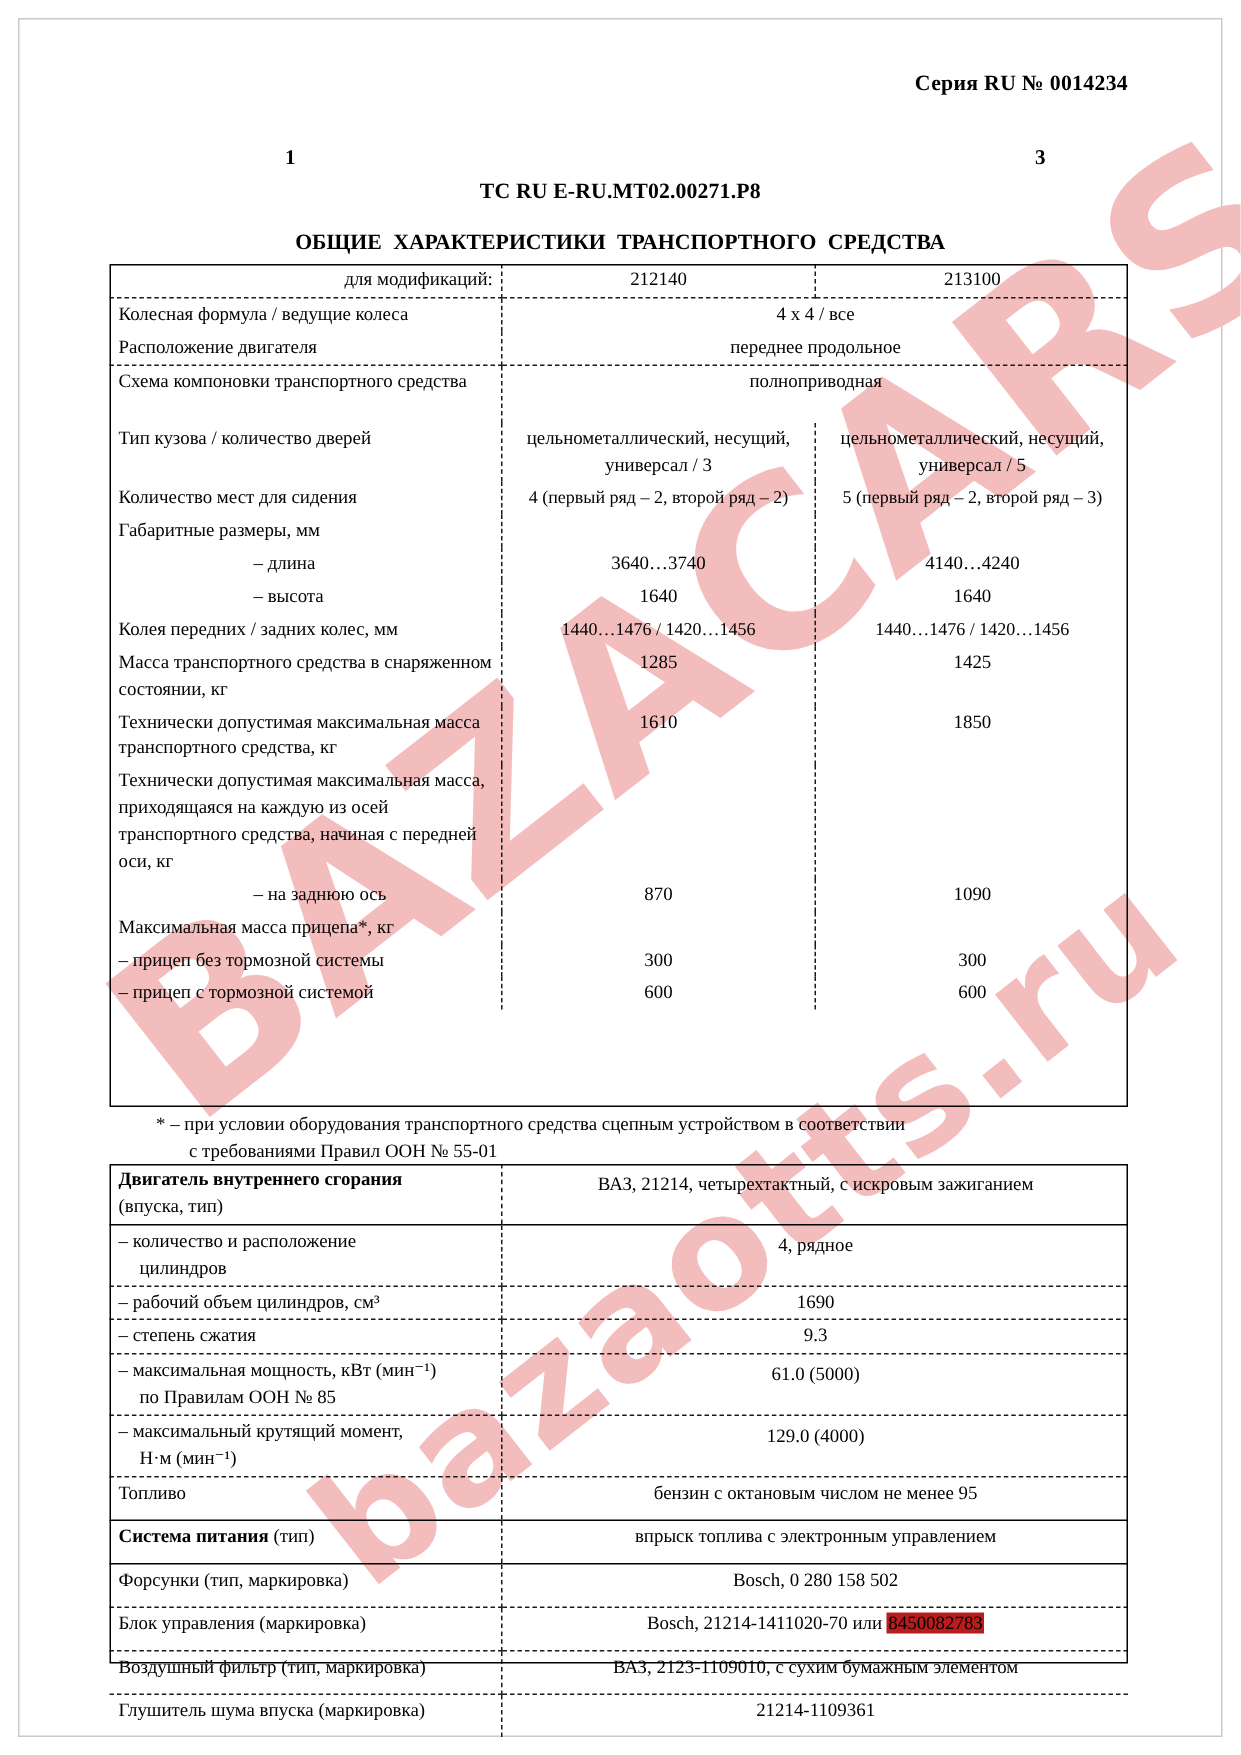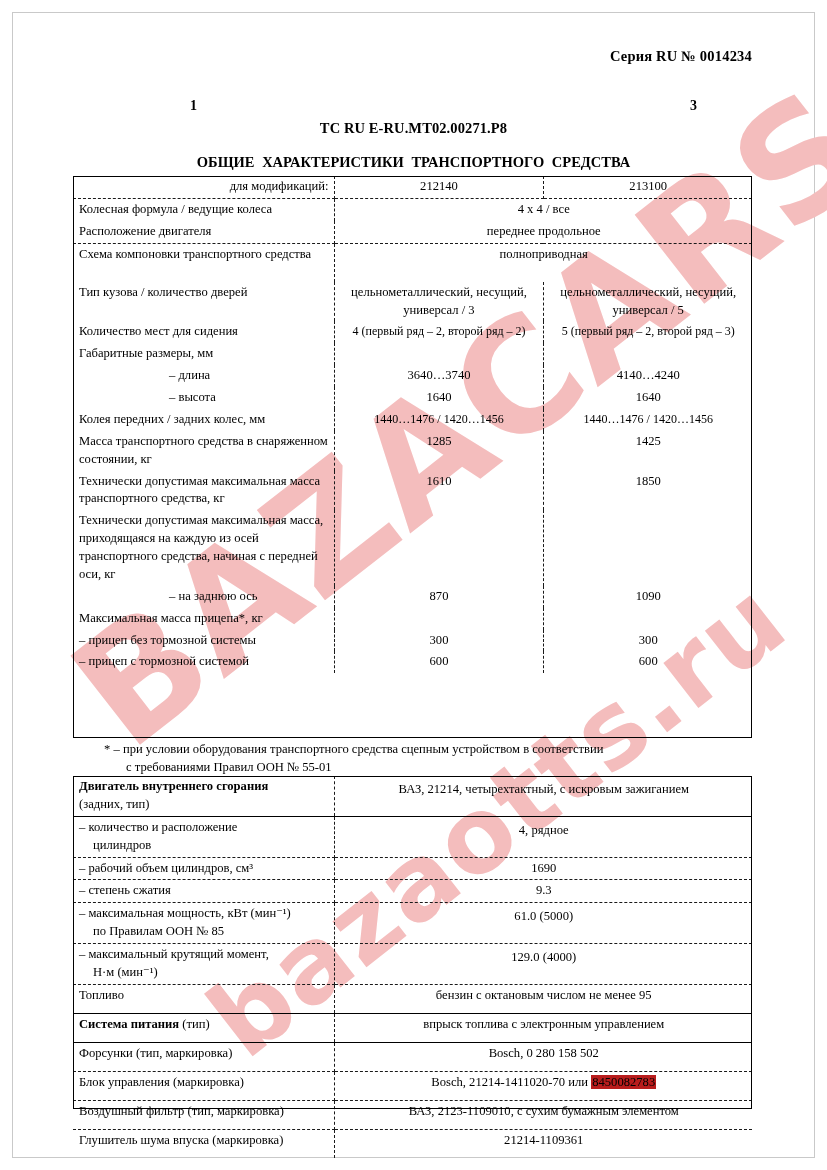--- a/index.html
+++ b/index.html
@@ -327,21 +327,21 @@
 
     <table class="spec" id="tbl-engine">
       <colgroup>
         <col style="width:261px">
         <col style="width:418px">
       </colgroup>
       <tbody>
         <tr>
           <td class="lab c-dash r-solid">
             <span class="bold">Двигатель внутреннего сгорания</span><br>
-            <span>(задних, тип)</span>
+            <span>(впуска, тип)</span>
           </td>
           <td class="val r-solid" style="padding-top:5px">ВАЗ, 21214, четырехтактный, с искровым зажиганием</td>
         </tr>
 
         <tr>
           <td class="lab c-dash r-dash">
             <span>–   количество и расположение</span><br>
             <span style="padding-left:14px;display:inline-block">цилиндров</span>
           </td>
           <td class="val r-dash" style="padding-top:5px">4, рядное</td>

